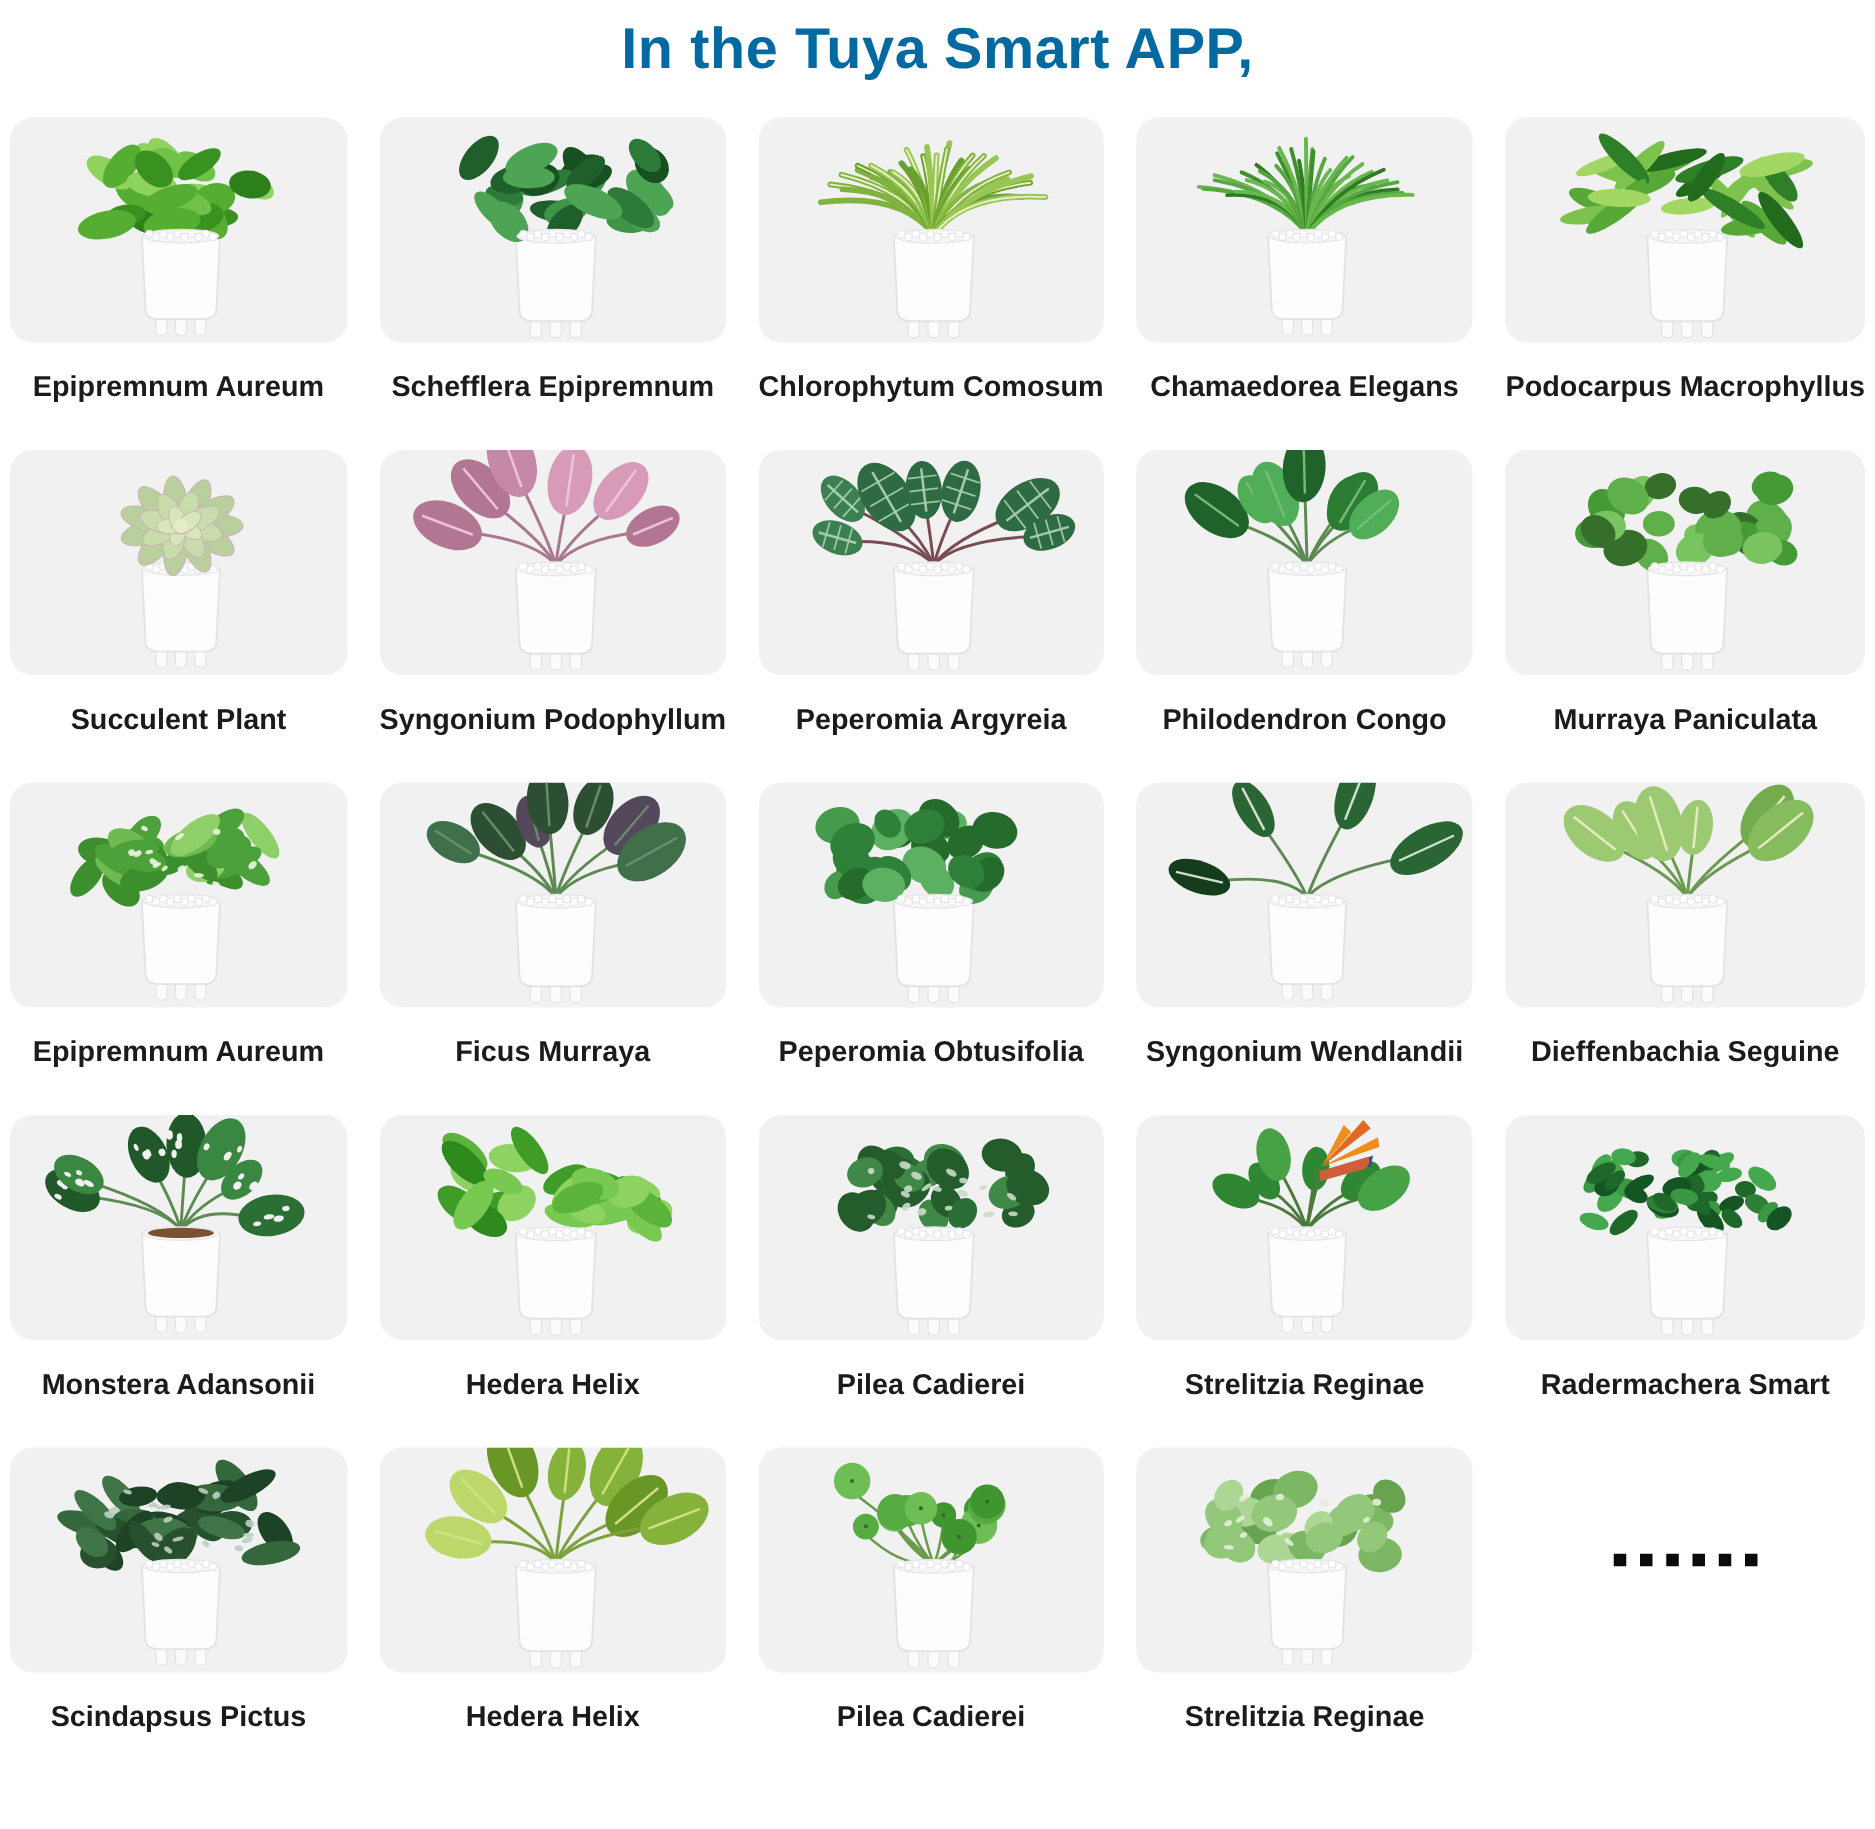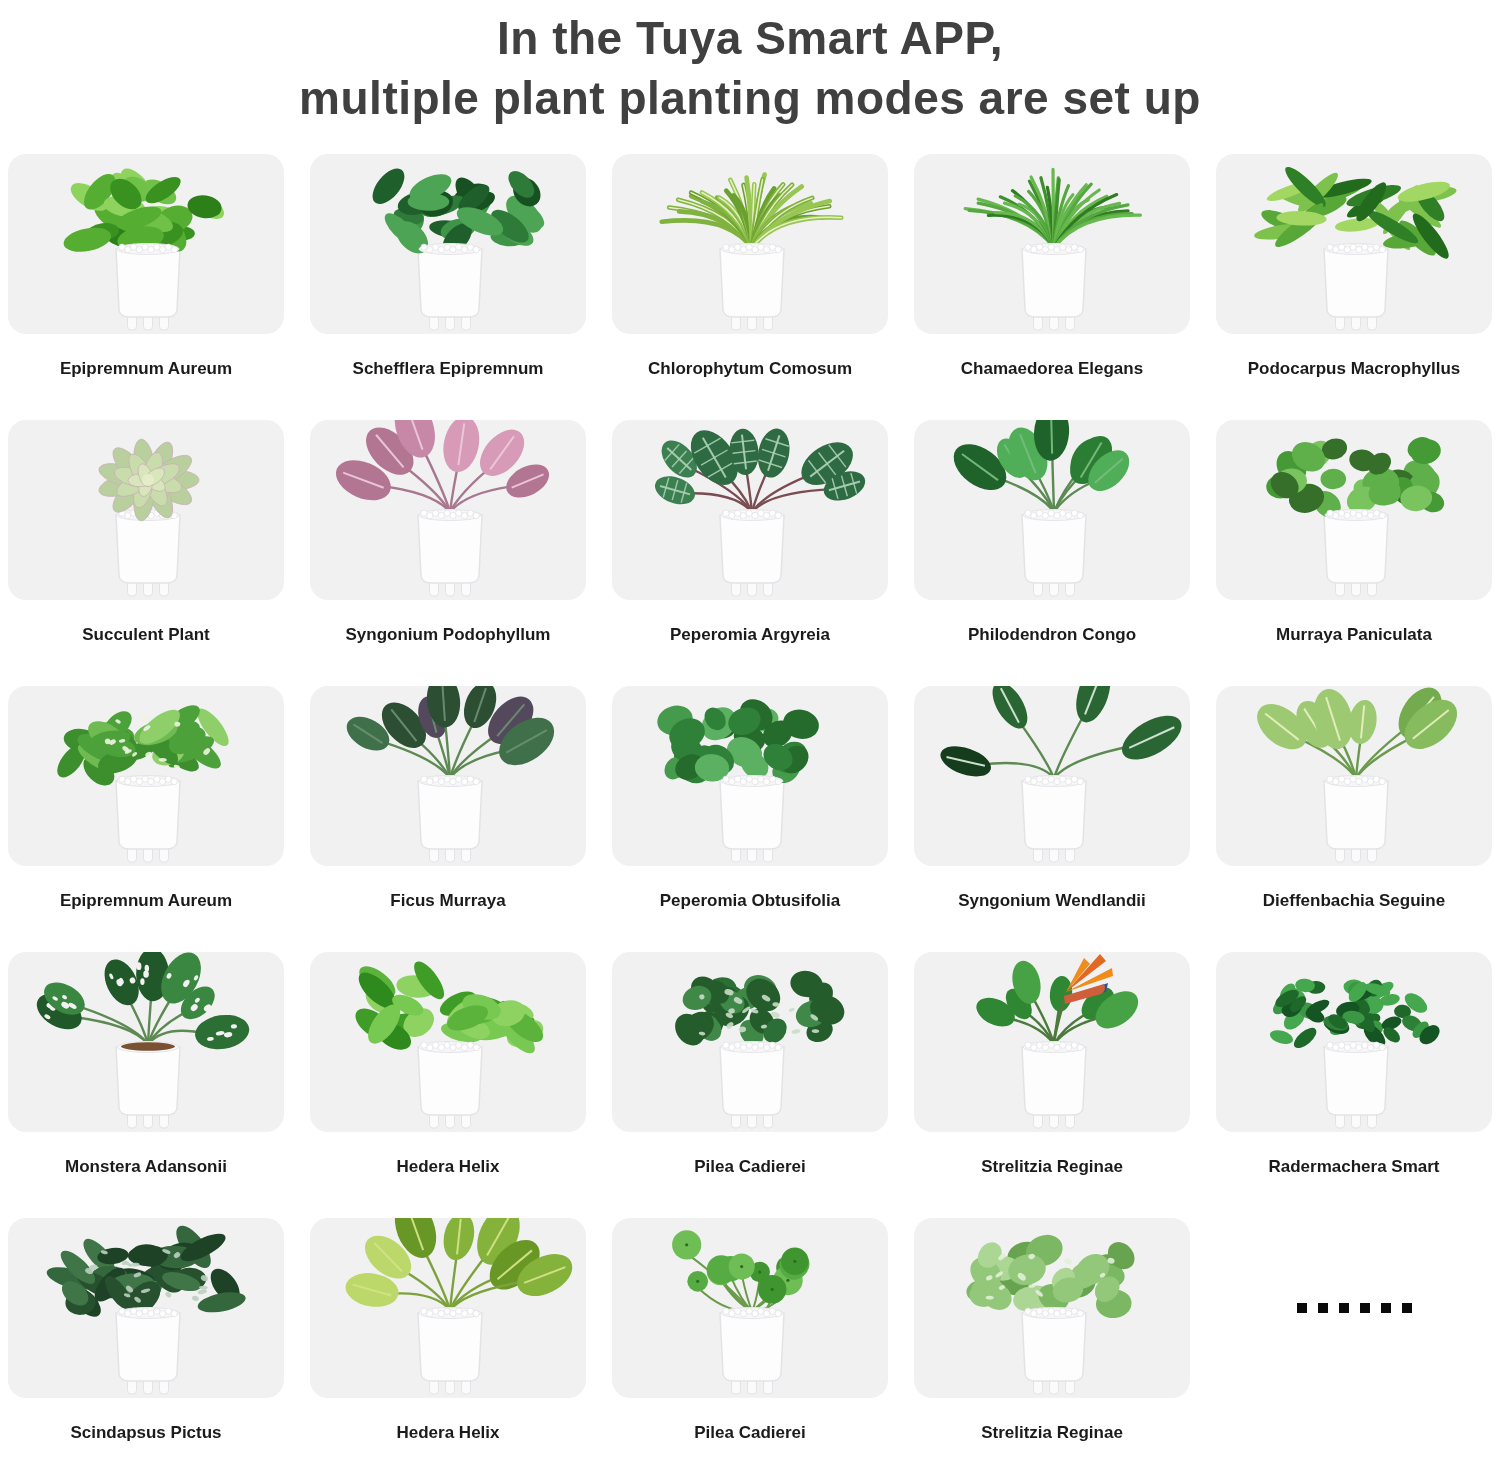--- a/index.html
+++ b/index.html
@@ -3,51 +3,50 @@
 <meta charset="utf-8">
 <style>
   html,body{margin:0;padding:0;background:#ffffff;}
   .page{
     width:1500px;min-height:1463px;margin:0 auto;background:#ffffff;
     font-family:"Liberation Sans","DejaVu Sans",sans-serif;color:#1b1b1b;
     box-sizing:border-box;padding-top:8px;overflow:hidden;
   }
   .title{
     text-align:center;font-weight:bold;font-size:46px;line-height:60px;
-    color:#404040;margin:0 0 26px 0;letter-spacing:0.5px;
+    color:#0369a1;margin:0 0 26px 0;letter-spacing:0.5px;
   }
   .title span{display:block;}
   .grid{
     display:grid;grid-template-columns:repeat(5,1fr);
     column-gap:26px;row-gap:38px;padding:0 8px;
   }
   .cell{margin:0;text-align:center;}
   .card{
     height:180px;border-radius:18px;background:#f1f1f2;
     position:relative;overflow:hidden;
   }
   .card svg{display:block;width:100%;height:100%;}
   .label{
-    display:block;margin-top:22px;font-size:17px;line-height:26px;
+    display:block;margin-top:22px;font-size:23px;line-height:26px;
     font-weight:bold;color:#1b1b1b;white-space:nowrap;
   }
   .more-card{
     height:180px;display:flex;align-items:center;justify-content:center;
     background:transparent;
   }
   .dots{display:inline-flex;gap:11px;align-items:center;}
   .dots i{width:10px;height:10px;background:#0a0a0a;display:block;}
 </style>
 </head>
 <body>
 
 <div class="page">
   <h1 class="title">
     <span>In the Tuya Smart APP,</span>
-    <span>multiple plant planting modes are set up</span>
   </h1>
   <div class="grid">
       <figure class="cell">
         <div class="card">
           <svg viewBox="0 0 276 180">
             <rect x="119.5" y="159" width="9" height="17" rx="3.5" fill="#fbfbfc" stroke="#e3e3e7" stroke-width="1"></rect>
             <rect x="135.5" y="159" width="9" height="17" rx="3.5" fill="#fbfbfc" stroke="#e3e3e7" stroke-width="1"></rect>
             <rect x="151.5" y="159" width="9" height="17" rx="3.5" fill="#fbfbfc" stroke="#e3e3e7" stroke-width="1"></rect>
             <path d="M108,95 L172,95 L169,156 Q168,163 158,163 L122,163 Q112,163 111,156 Z" fill="#fdfdfe" stroke="#e3e3e7" stroke-width="1.5"></path>
             <g>

